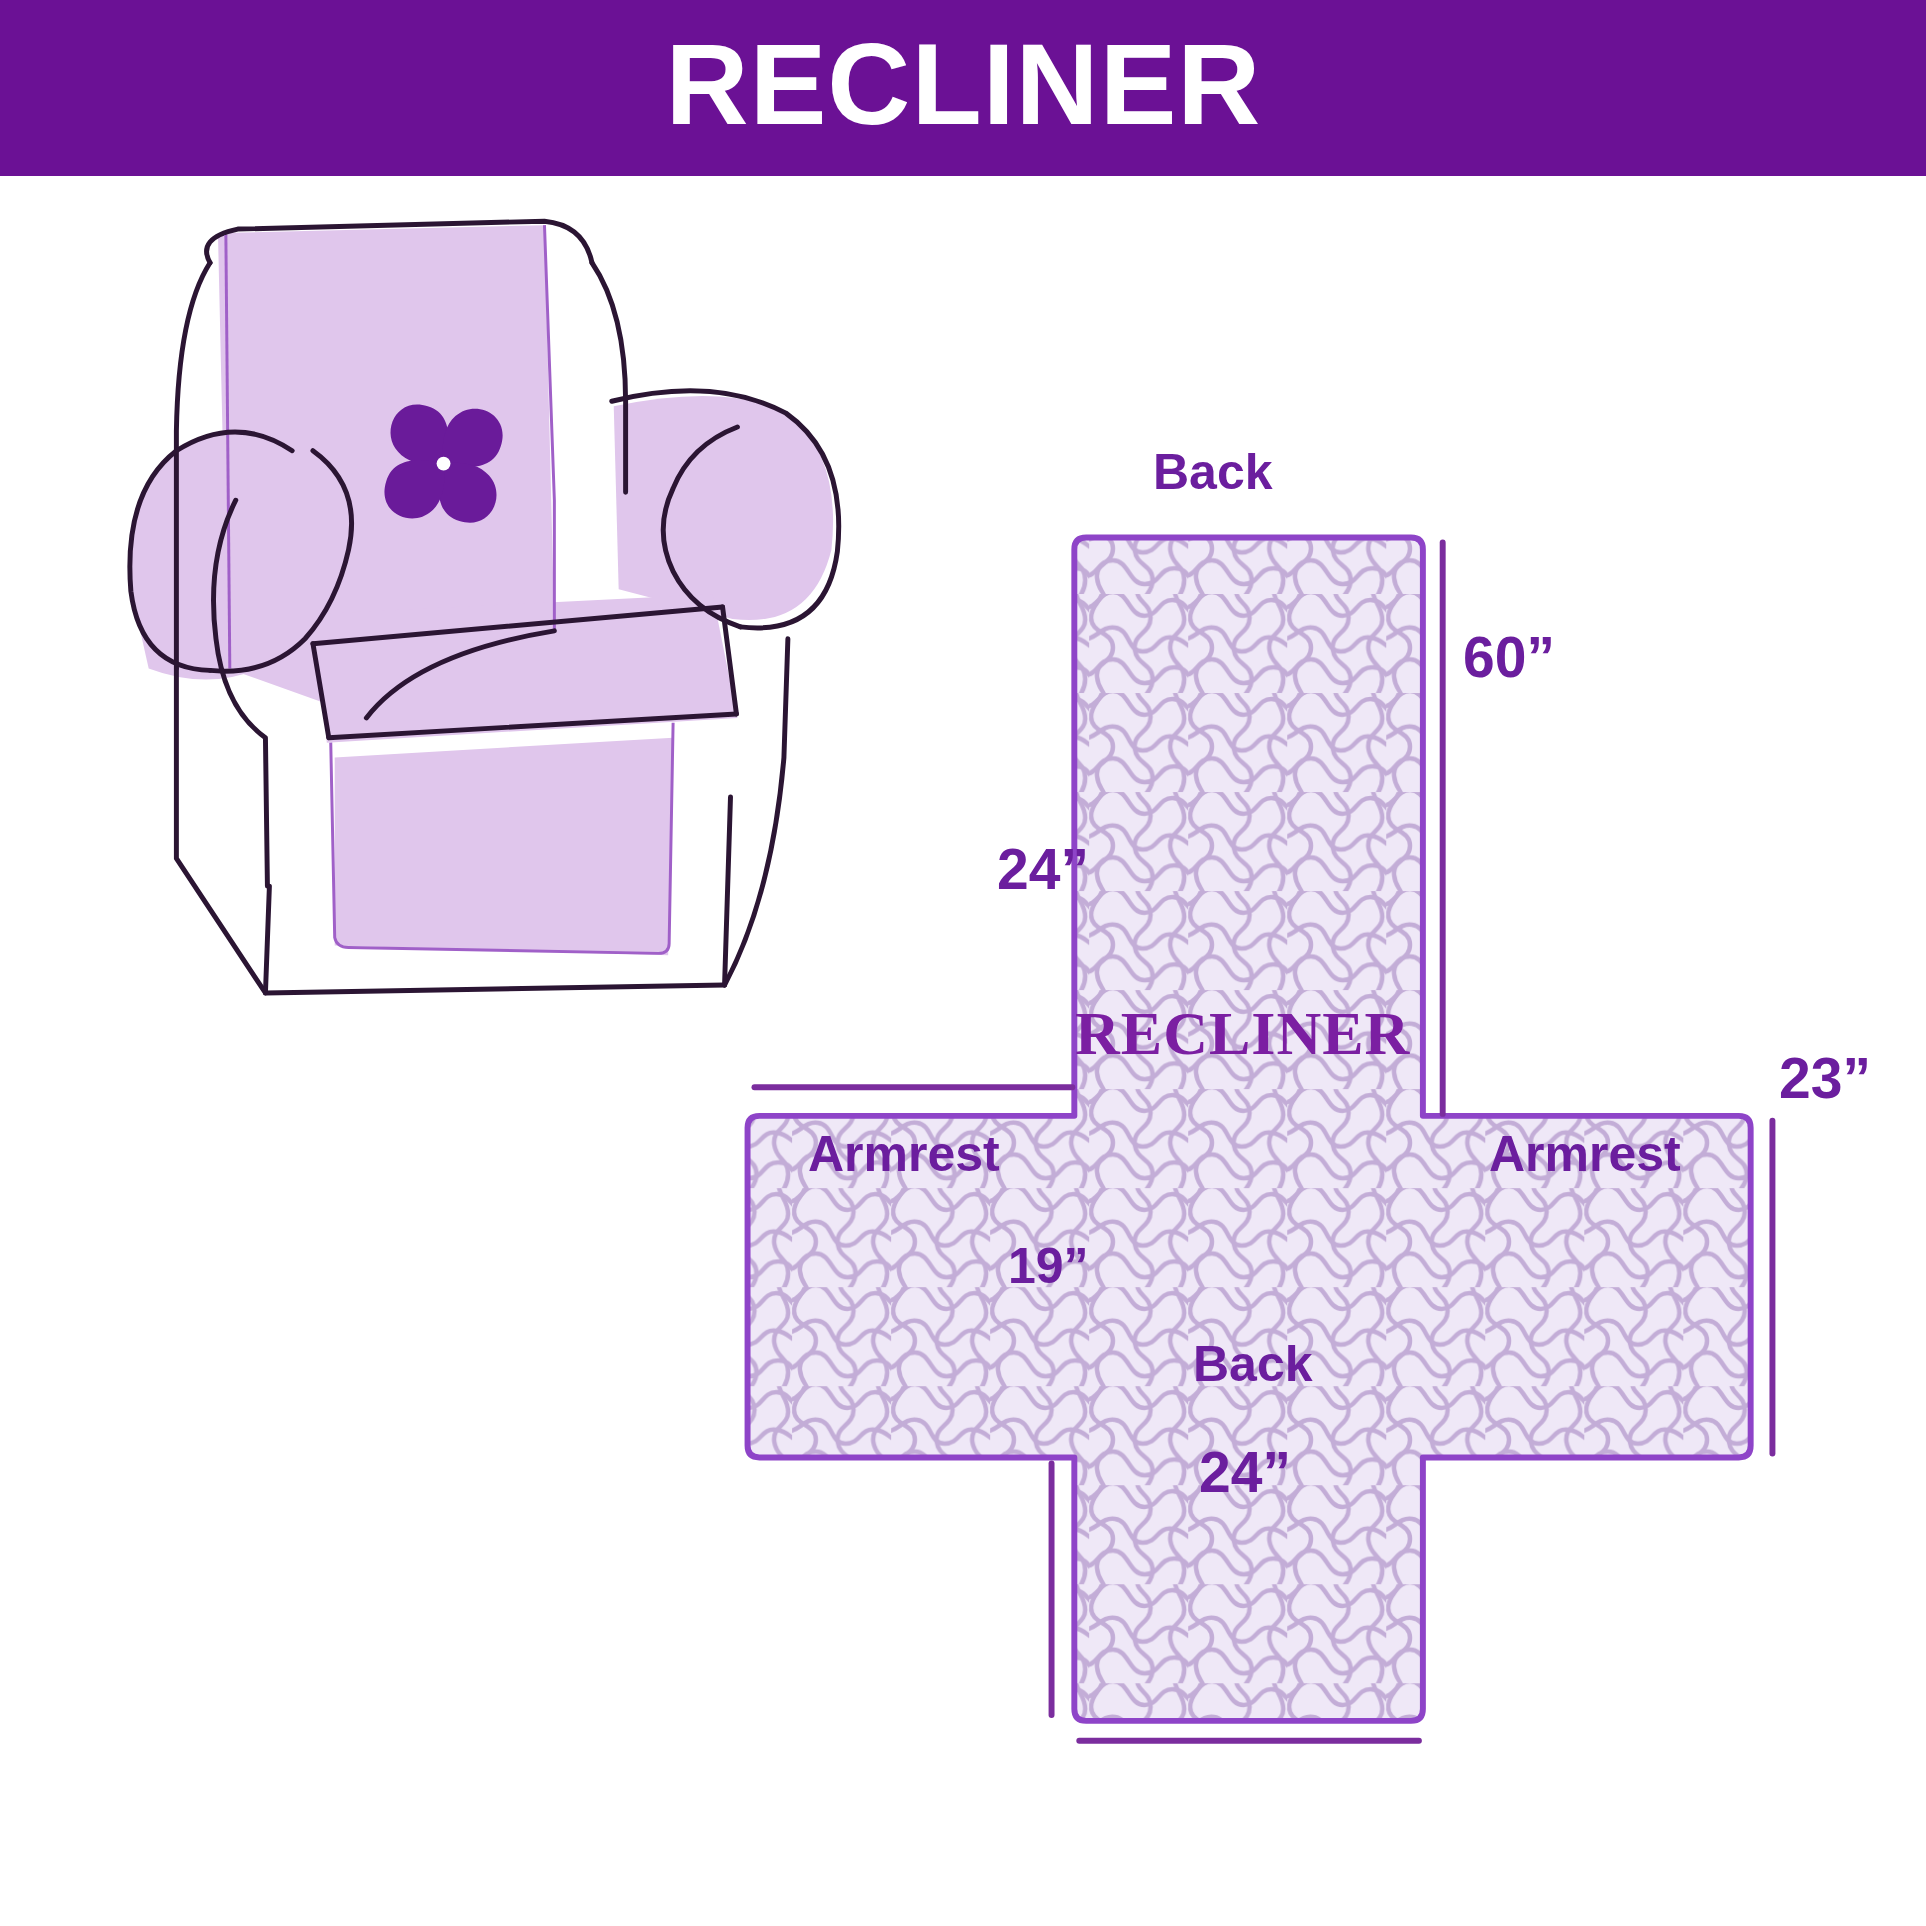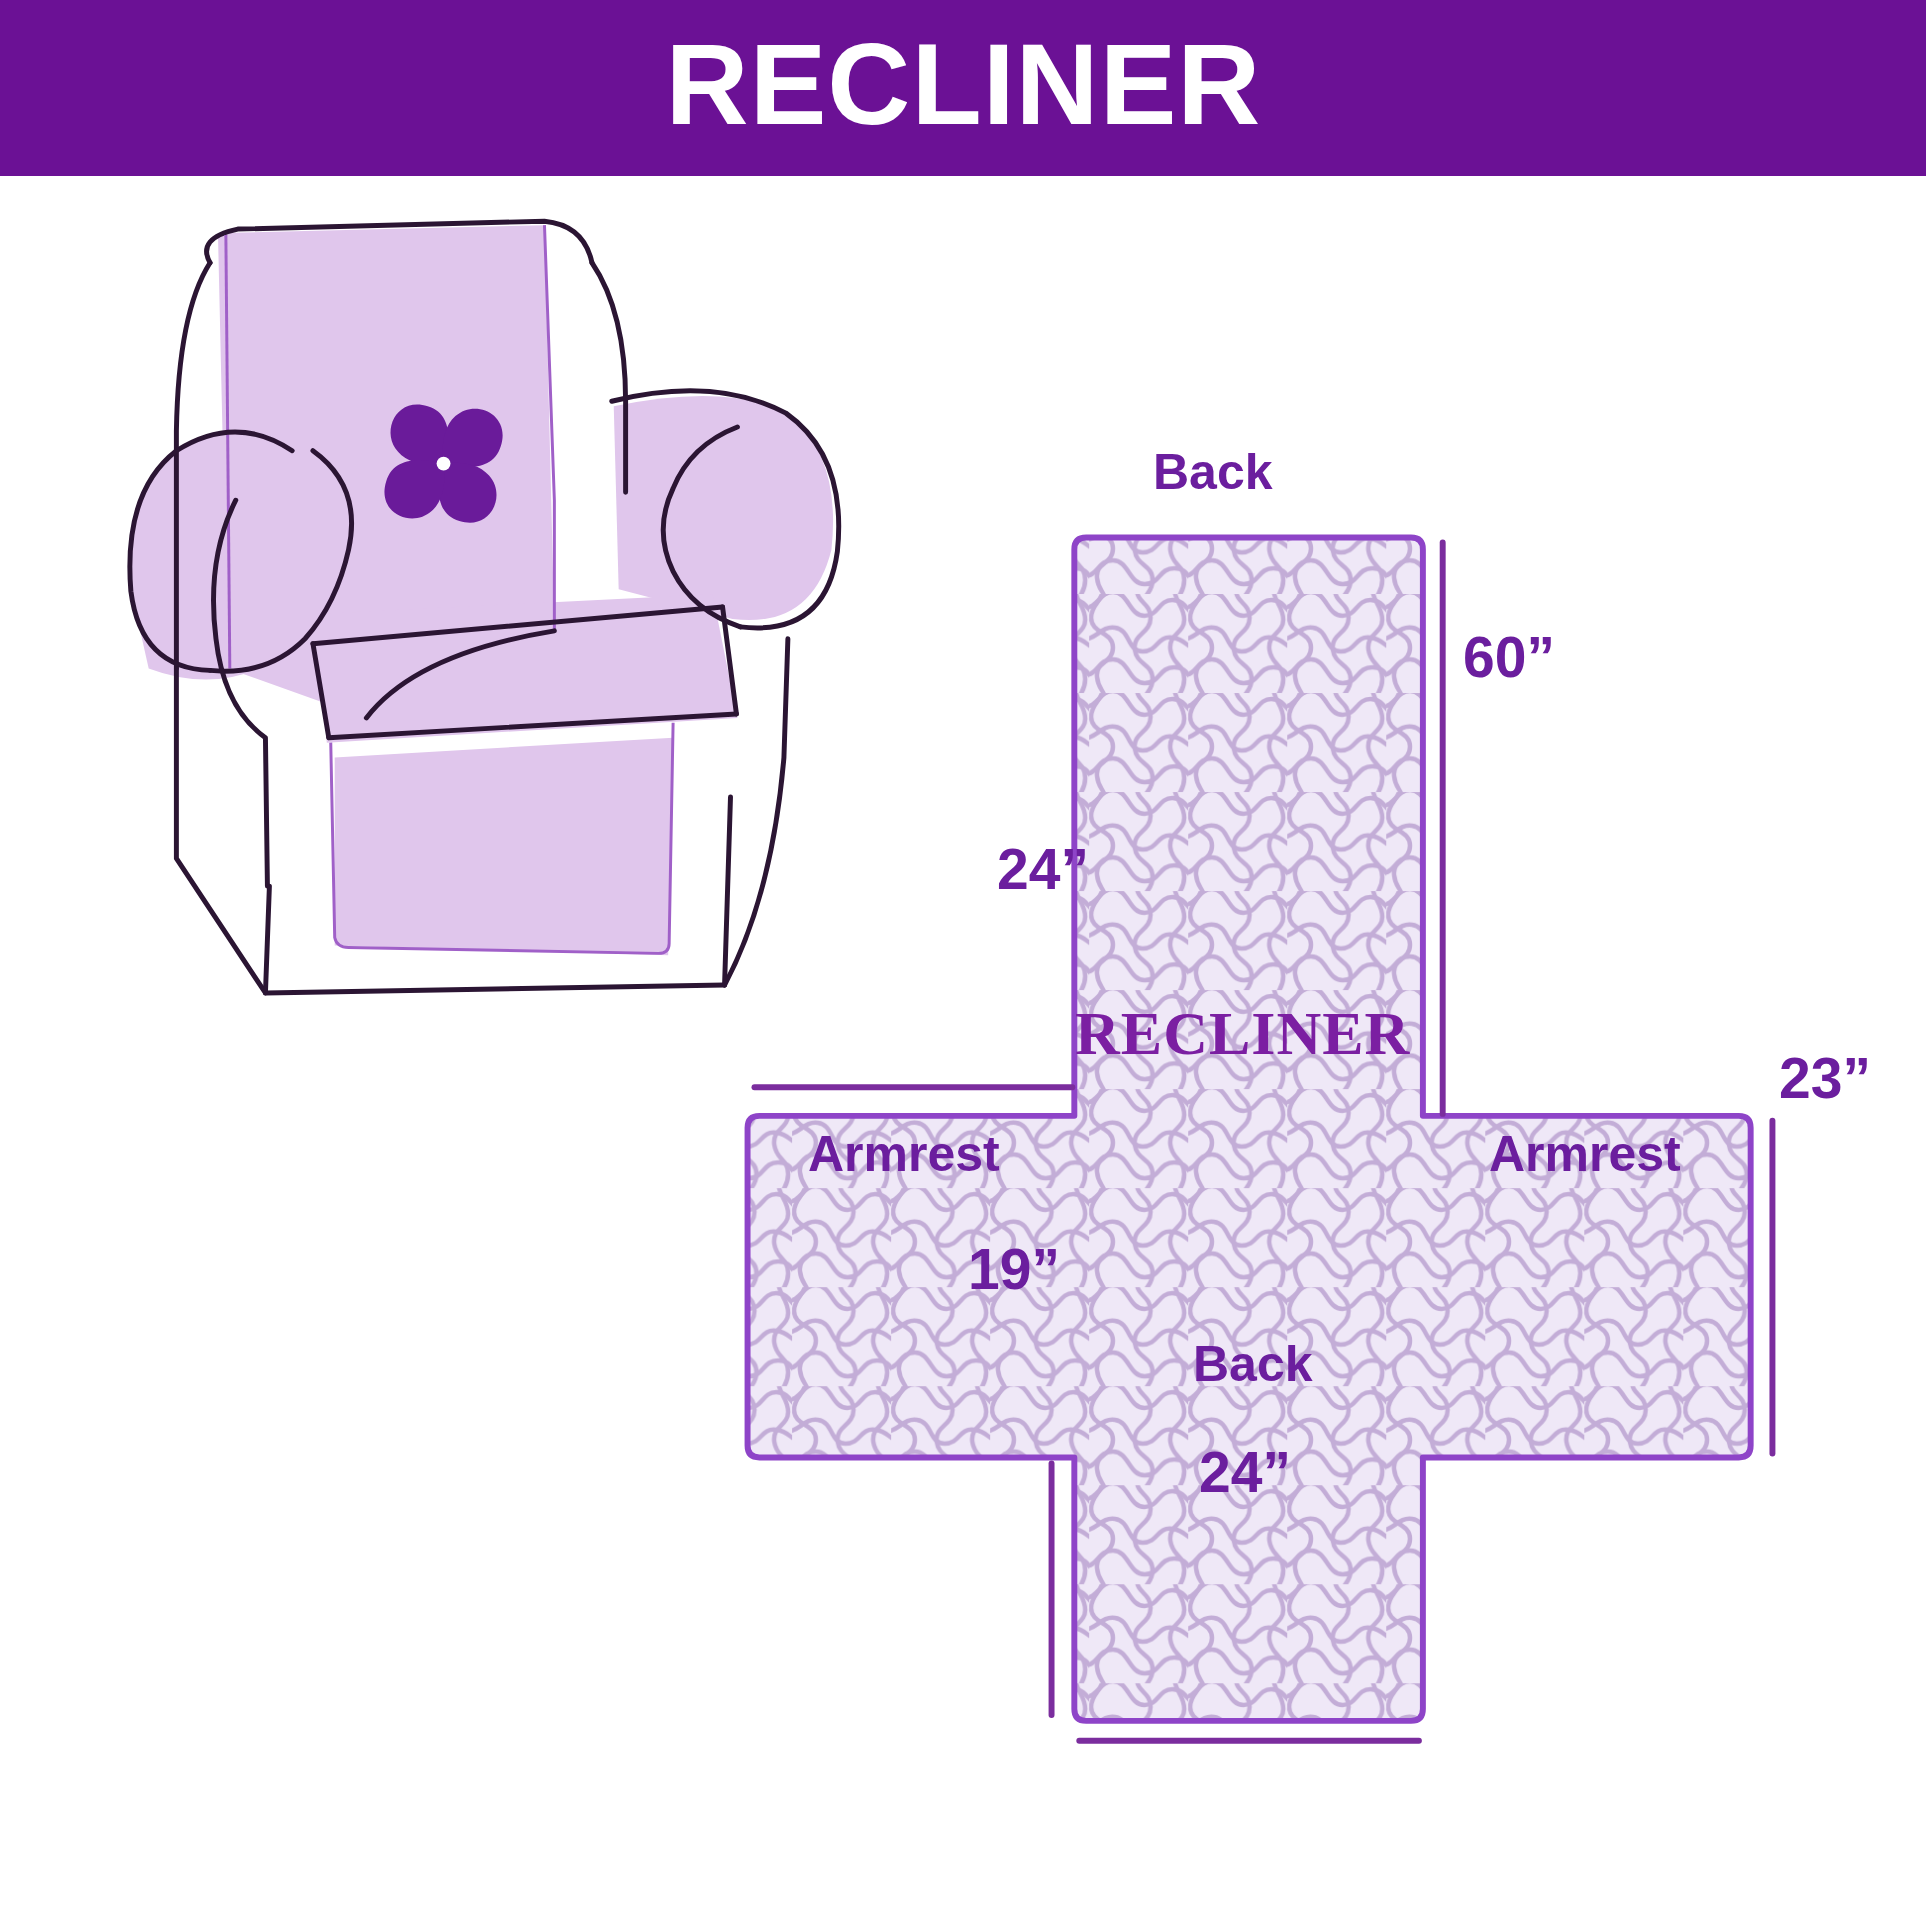--- a/index.html
+++ b/index.html
@@ -68,21 +68,21 @@
   }
 
   
   #lbl-back   {left:1153px; top:447px; font-size:50px;}
   #lbl-40     {left:1463px; top:629px; font-size:57px;}
   #lbl-24top  {left:997px; top:841px; font-size:57px;}
   #lbl-recliner{left:1075px;top:1002px;font-size:62px;}
   #lbl-arm-l  {left:808px;  top:1129px;font-size:50px;}
   #lbl-arm-r  {left:1489px; top:1129px;font-size:50px;}
   #lbl-23     {left:1779px; top:1018px;font-size:57px;margin-top:32px;}
-  #lbl-19     {left:968px;  top:1241px;font-size:57px;text-align:right;}
+  #lbl-19     {left:1008px;  top:1241px;font-size:50px;text-align:right;}
   #lbl-front  {left:1193px; top:1339px;font-size:50px;}
   #lbl-24bot  {left:1199px; top:1444px;font-size:57px;}
 </style>
 </head>
 <body>
 
 <div id="root">
 
   <div class="header">
     <div class="header-title">RECLINER</div>

